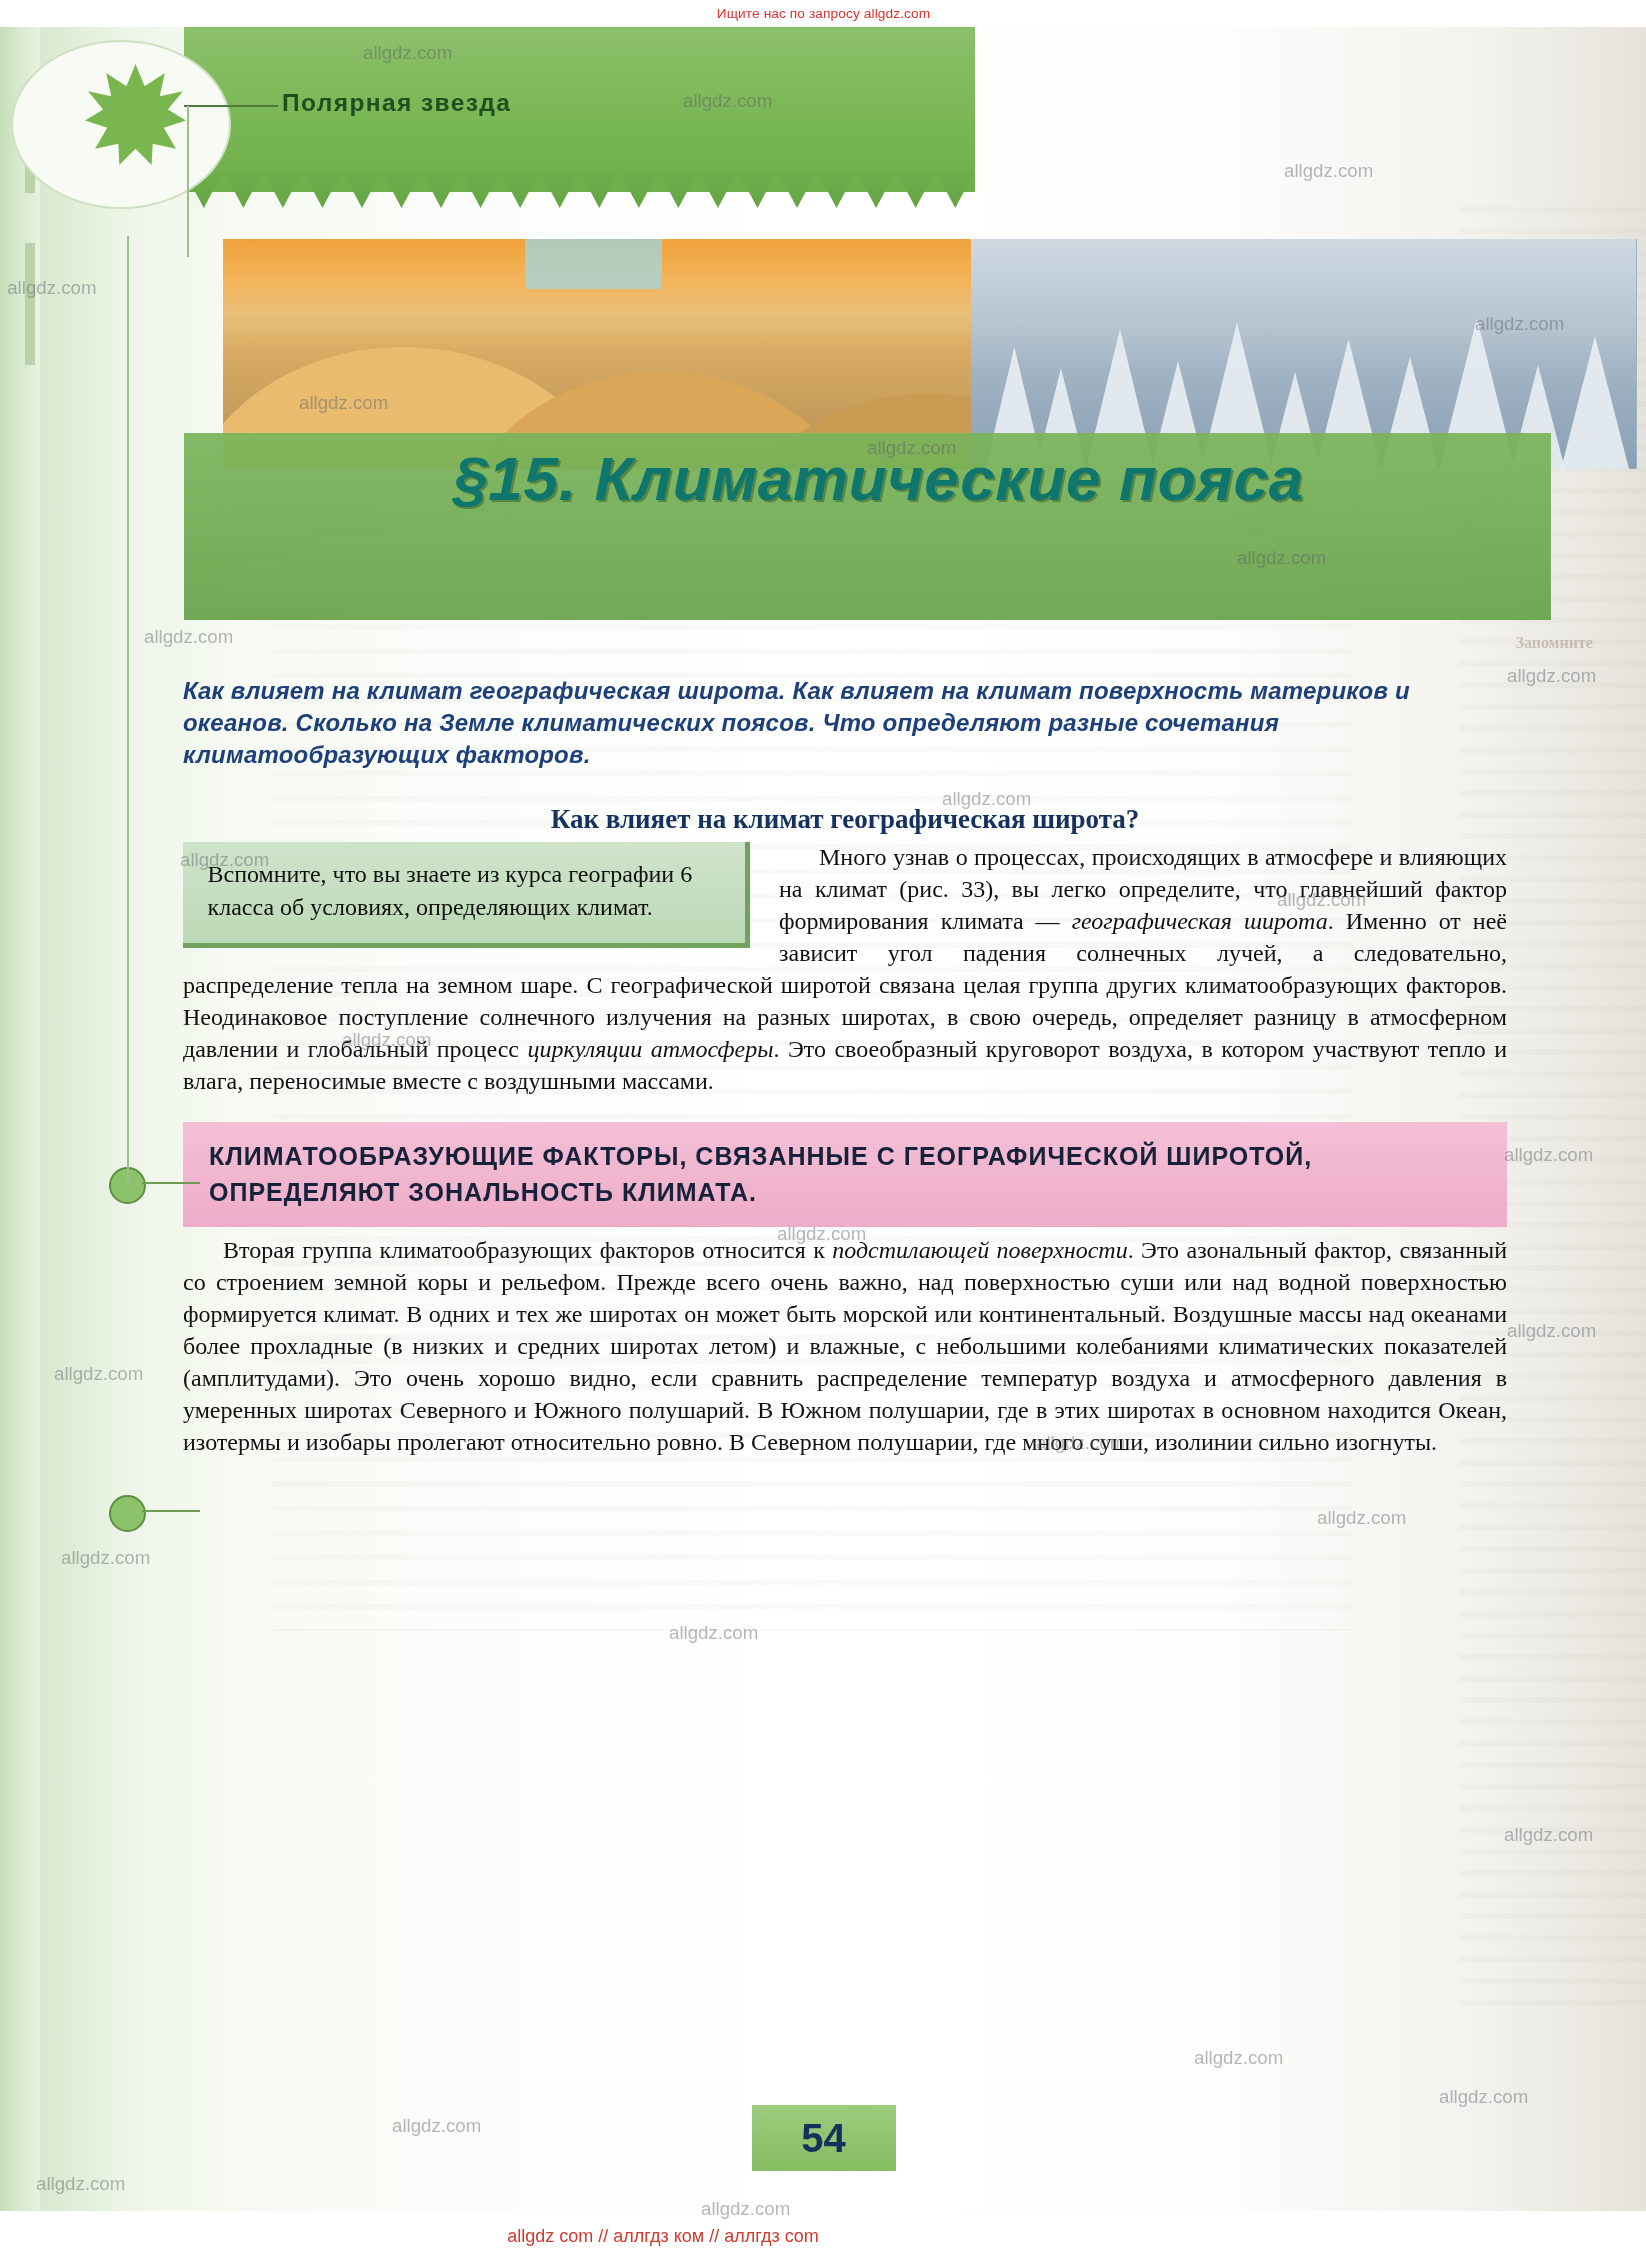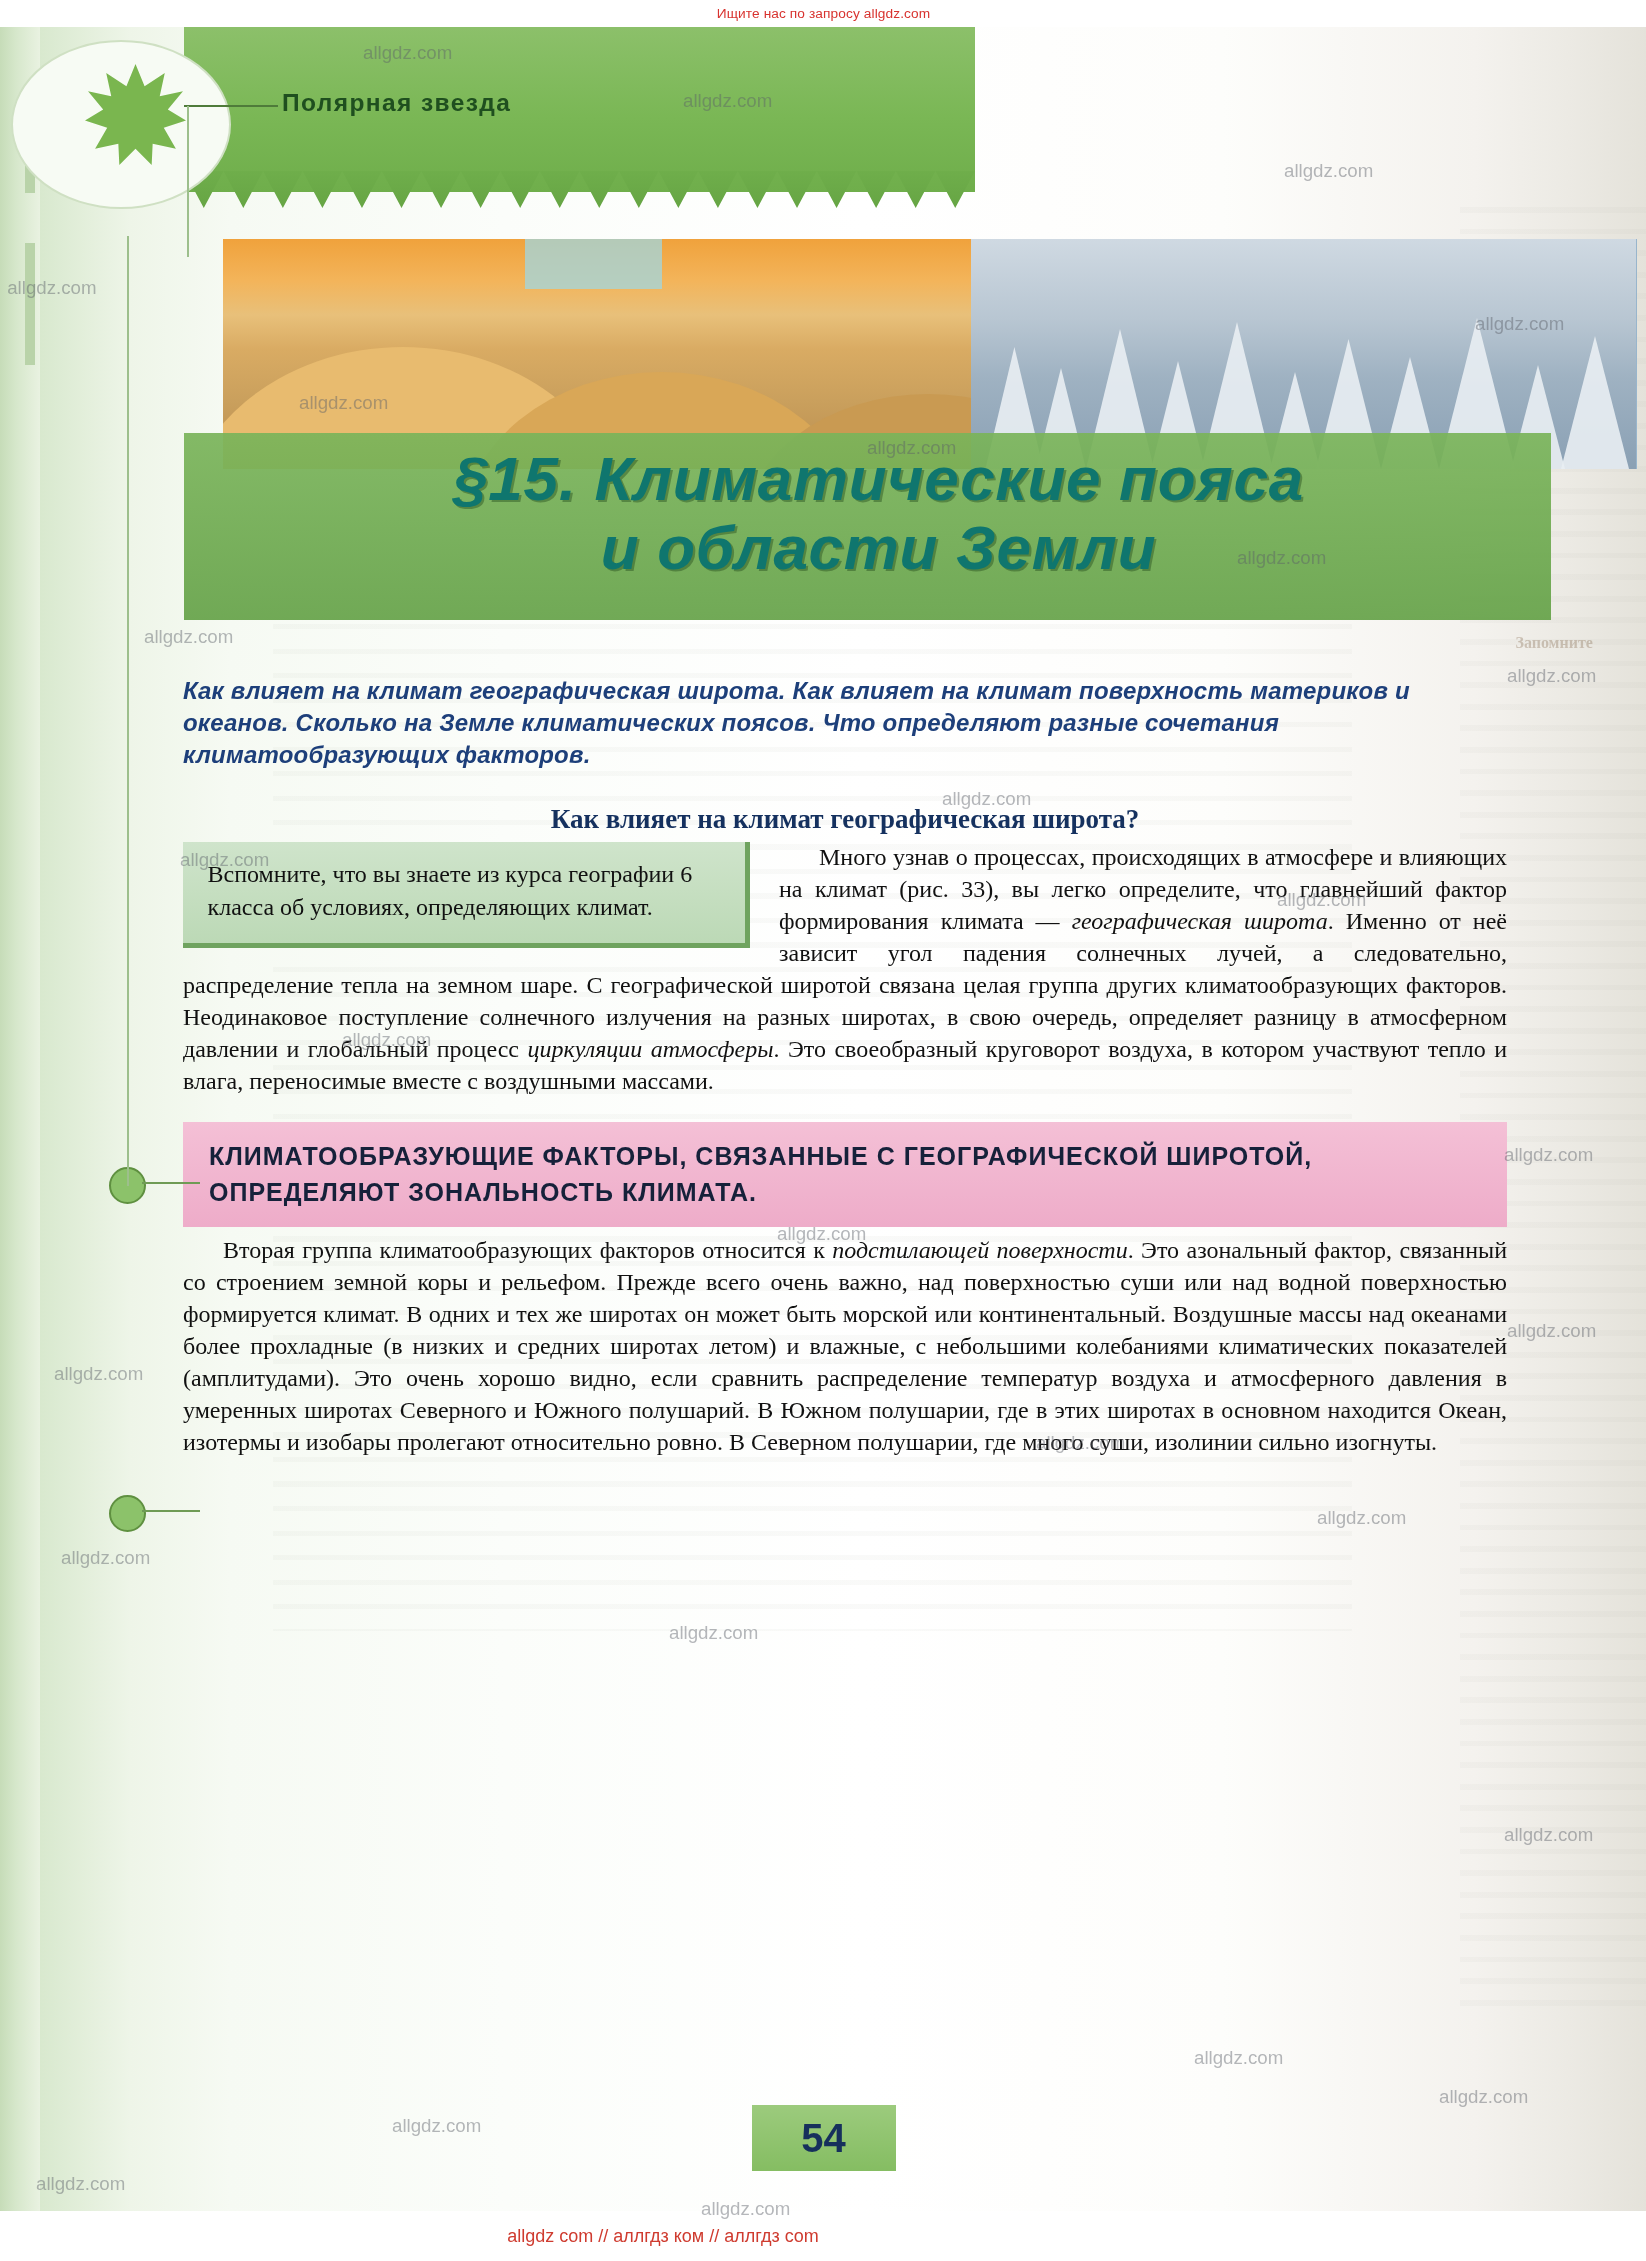--- a/index.html
+++ b/index.html
@@ -393,21 +393,20 @@
         <div class="tree" style="left:410px;width:58px;height:112px"></div>
         <div class="tree" style="left:468px;width:76px;height:151px"></div>
         <div class="tree" style="left:540px;width:54px;height:104px"></div>
         <div class="tree" style="left:590px;width:68px;height:133px"></div>
       </div>
     </div>
 
     <div class="hdr-title-band"></div>
     <div class="hdr-title">
       <div>§15. Климатические пояса</div>
-      <div>и области Земли</div>
     </div>
   </div>
 
   <div class="content">
 
     <div class="intro">Как влияет на климат географическая широта. Как влияет на климат поверхность материков и океанов. Сколько на Земле климатических поясов. Что определяют разные сочетания климатообразующих факторов.</div>
 
     <div class="subhead">Как влияет на климат географическая широта?</div>
 
     <div class="recall-wrap">

